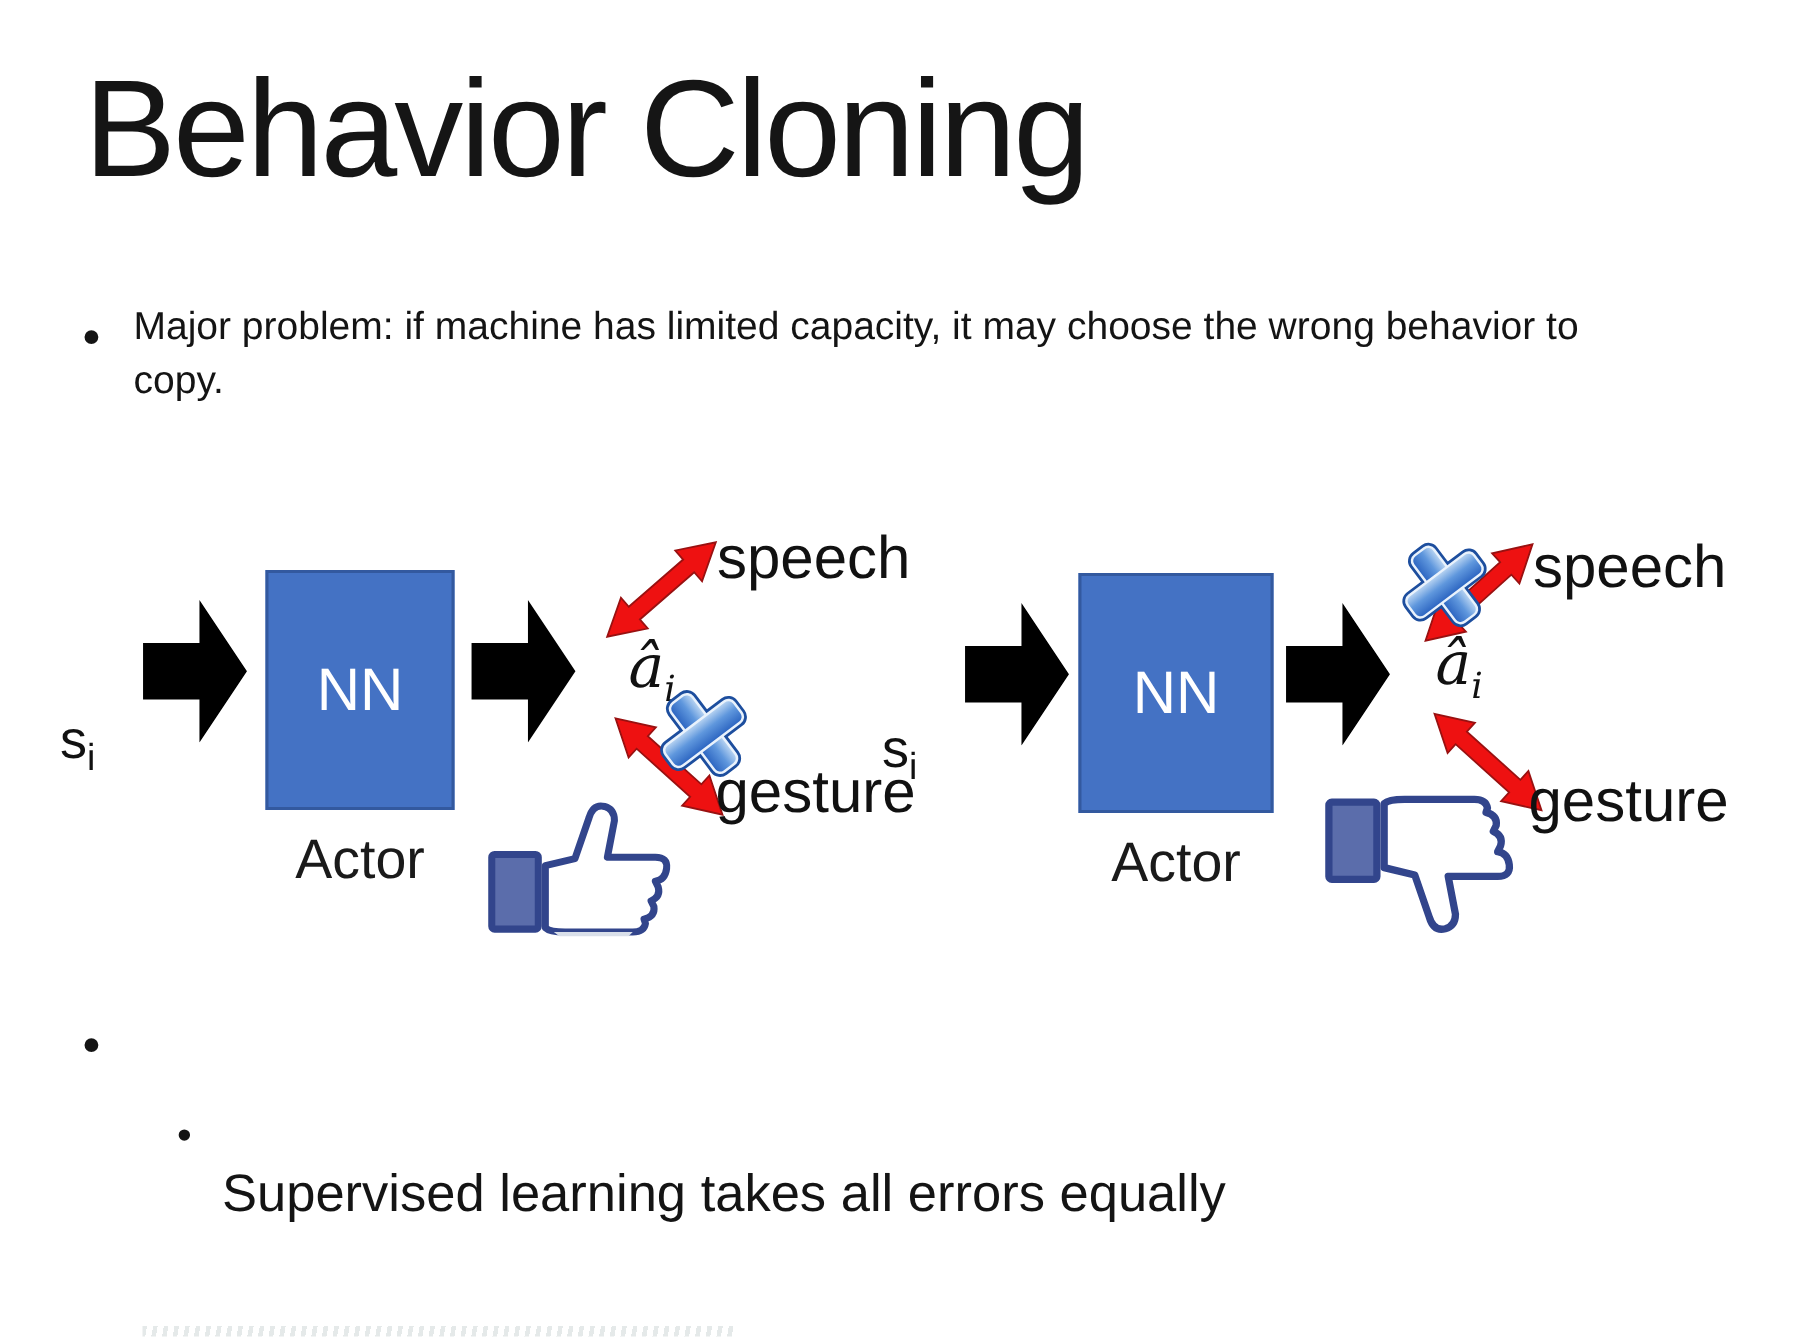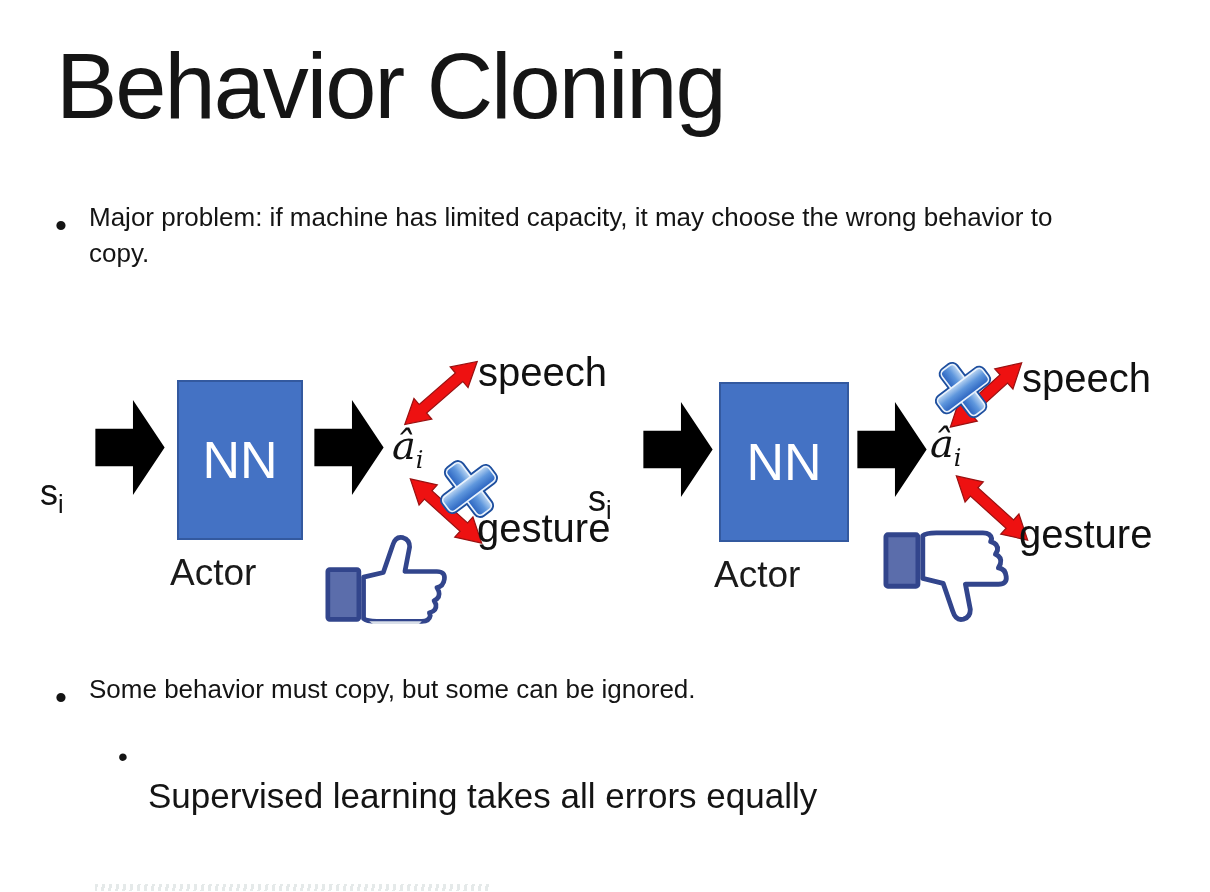--- a/index.html
+++ b/index.html
@@ -21,35 +21,35 @@
   .b1 { left:55px; top:200px; width:1030px; }
   .b1 .bullet-text { width:985px; }
   .b2 { left:55px; top:672px; width:1130px; }
   .sb { left:118px; top:736px; width:1000px; }
   .sb .bullet-marker { font-size:28px; width:30px; flex:0 0 30px; }
   .sb .bullet-text { font-size:35px;margin-top:36px; }
 
   .nn-box {
     background:#4472C4; border:2px solid #33599F; box-sizing:border-box;
     display:flex; align-items:center; justify-content:center;
-    color:#ffffff; font-size:52px;
+    color:#ffffff; font-size:40px;
   }
   .nn-left  { left:177px; top:380px; width:126px; height:160px; }
   .nn-right { left:719px; top:382px; width:130px; height:160px; }
 
-  .actor { font-size:37px; color:#1a1a1a; }
+  .actor { font-size:37px; text-align:center; color:#1a1a1a; }
   .actor-left  { left:170px; top:552px; width:140px; }
   .actor-right { left:714px; top:554px; width:140px; }
 
   .state-label { font-size:36px; color:#111;margin-top:44px; }
   .state-label .sub { font-size:25px; vertical-align:-8px; }
   .s-left  { left:40px;  top:428px; }
   .s-right { left:588px; top:434px; }
 
-  .ahat { font-family:"DejaVu Serif", serif; font-style:italic; font-size:40px; color:#111; }
+  .ahat { font-family:"DejaVu Serif", serif; font-style:italic; font-size:40px; color:#111;margin-left:27px; }
   .ahat .sub { font-size:24px; vertical-align:-9px; }
   .a-left  { left:392px; top:422px; }
   .a-right { left:930px; top:420px; }
 
   .branch-label { font-size:40px; color:#111; white-space:nowrap; }
   .speech-left  { left:478px;  top:350px; }
   .gesture-left { left:477px;  top:506px; }
   .speech-right  { left:1022px; top:356px; }
   .gesture-right { left:1019px; top:512px; }
 
@@ -181,21 +181,20 @@
 
   <svg class="abs" style="left:880px;top:528px" width="136" height="97" viewBox="0 0 140 100">
     <g transform="translate(0,100) scale(1,-1)">
       <rect x="6" y="40" width="33" height="53" rx="2" fill="#5b6dab" stroke="#32458c" stroke-width="5"></rect>
       <path d="M 44 92 L 44 48 L 65 43 L 75 14 Q 78 4 86 6 Q 93 8 93 16 L 88 42 L 122 42 Q 131 42 130 50 Q 129 58 122 59 L 124 63 Q 126 70 119 73 L 121 77 Q 122 84 114 86 L 115 89 Q 114 95 106 95 L 58 95 Q 47 95 44 92 Z" fill="#ffffff" stroke="#32458c" stroke-width="5" stroke-linejoin="round"></path>
     </g>
   </svg>
 
   <div class="abs bullet-row b2">
     <span class="bullet-marker">•</span>
-    <div class="bullet-text">Some behavior must copy, but some can be ignored.</div>
   </div>
 
   <div class="abs bullet-row sb">
     <span class="bullet-marker">•</span>
     <div class="bullet-text">Supervised learning takes all errors equally</div>
   </div>
 
   <div class="abs cutoff-strip"></div>
 
 </div>

